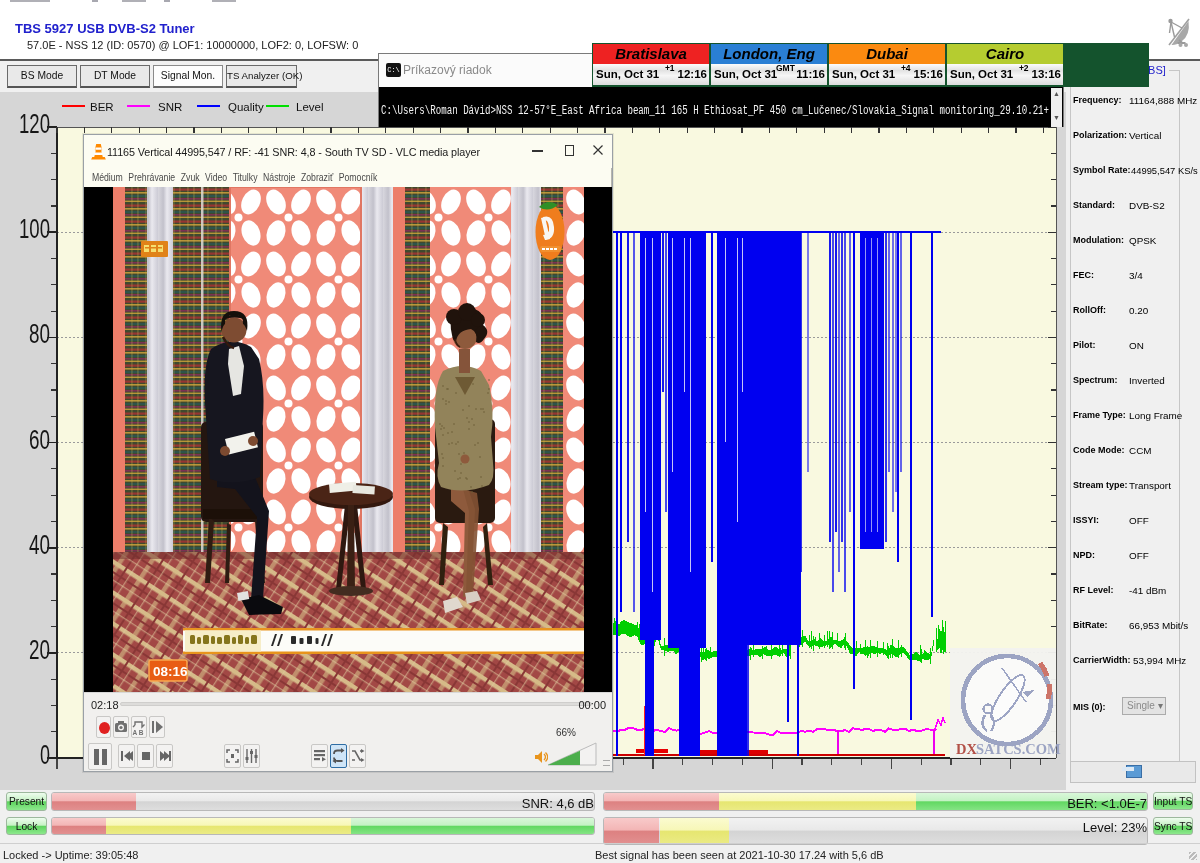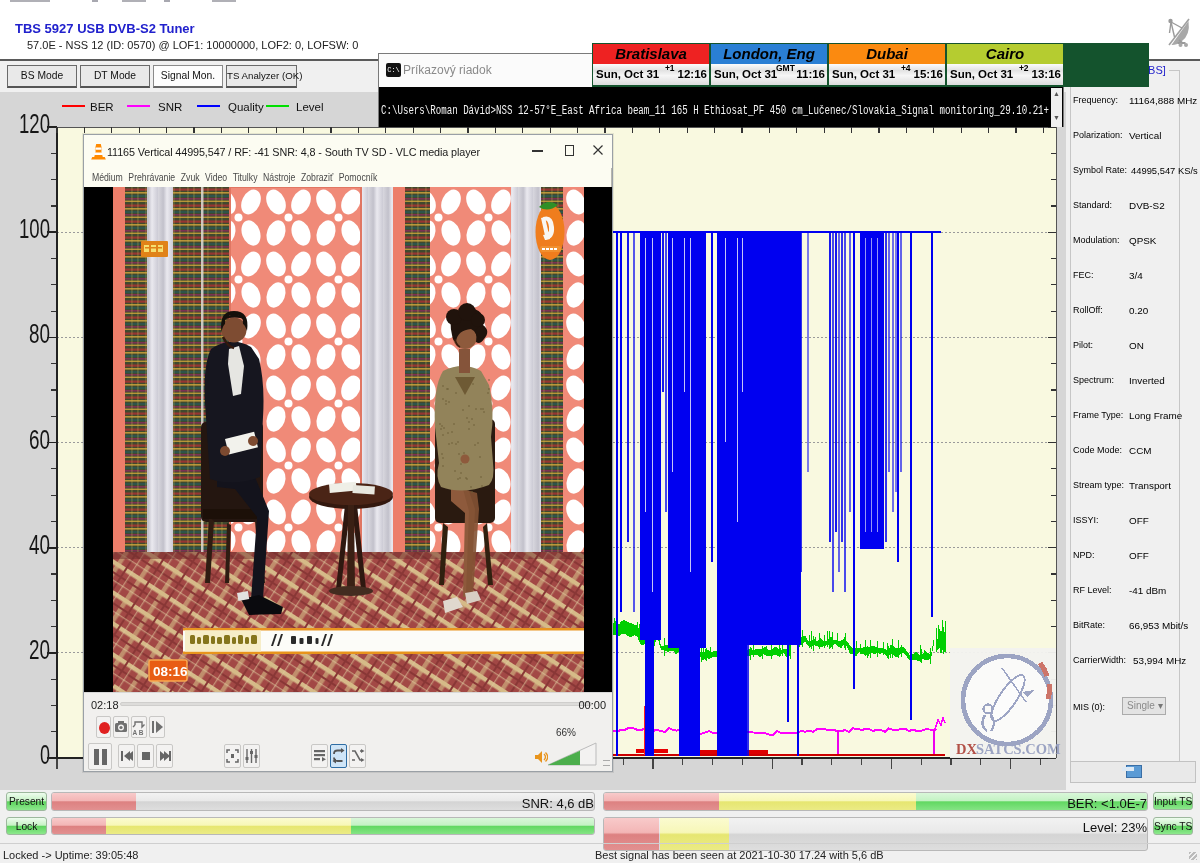--- a/index.html
+++ b/index.html
@@ -18,21 +18,21 @@
 .seg.yel{background:linear-gradient(#fbfbd0 0%,#f7f7b8 45%,#e6e671 52%,#ebeb85 100%)}
 .seg.grn{background:linear-gradient(#d9f7d9 0%,#c4f2c4 45%,#62d862 52%,#84e484 100%)}
 .bartxt{position:absolute;width:100%;top:3px;text-align:right;font-size:13px;color:#111}
 .statusline{left:0;top:843px;width:1200px;height:1px;background:#cfcfcf}
 .statustxt{font-size:11px;color:#222}
 
 .rpanel{left:1066px;top:61px;width:134px;height:729px;background:#f0f0f0}
 .gbox{position:absolute;left:4px;top:9px;width:110px;height:700px;border:1px solid #c6c6c6}
 .gboxlbl{position:absolute;left:6px;top:-7px;background:#f0f0f0;padding:0 3px;font-size:11px;color:#2222cc}
 .trow{position:absolute;left:7px;width:130px;font-size:9px;color:#000;white-space:nowrap}
-.trow b{font-weight:normal}
+.trow b{font-weight:bold}
 .trow .val{position:absolute;left:57px;font-weight:normal;white-space:nowrap;font-size:9.9px}
 
 .cmd{left:378px;top:53px;width:686px;height:74px;border:1px solid #7a7a7a;border-bottom:none;background:#000}
 .cmdtitle{position:absolute;left:0;top:0;width:684px;height:33px;background:#fbfbfb}
 .cmdtitle span{position:absolute;left:24px;top:9px;font-size:12px;color:#8a8a8a}
 .cmdicon{position:absolute;left:7px;top:9px;width:15px;height:14px;background:#111;border-radius:2px;color:#fff;font-size:7px;line-height:14px;text-align:center;font-family:"Liberation Mono",monospace}
 .cmdtext{position:absolute;left:2px;top:50px;color:#f4f4f4;font-family:"Liberation Mono",monospace;font-size:12.5px;white-space:nowrap;transform:scaleX(0.73);transform-origin:0 0}
 .cmdsb{position:absolute;right:1px;top:34px;width:11px;height:39px;background:#efefef;color:#555;font-size:7px;text-align:center}
 
 .clocks{left:592px;top:43px;width:557px;height:44px;background:#14532d}
@@ -442,21 +442,21 @@
  <div class="seg red" style="left:0;width:54px"></div>
     <div class="seg yel" style="left:54px;width:245px"></div>
     <div class="seg grn" style="left:299px;width:245px"></div>
   </div>
 <div class="abs pbar" style="left:603px;top:792px;width:545px;height:19px">
  <div class="seg red" style="left:0;width:115px"></div>
     <div class="seg yel" style="left:115px;width:197px"></div>
     <div class="seg grn" style="left:312px;width:233px"></div>
     <div class="bartxt">BER: &lt;1.0E-7</div>
   </div>
-<div class="abs pbar" style="left:603px;top:817px;width:545px;height:34px">
+<div class="abs pbar" style="left:603px;top:817px;width:545px;height:28px">
  <div class="seg red" style="left:0;width:55px"></div>
     <div class="seg yel" style="left:56px;width:69px"></div>
     <div class="bartxt" style="top:2px">Level: 23%</div>
   </div>
 <div class="abs gbtn" style="left:1153px;top:792px;width:40px;height:18px;line-height:18px">Input TS</div>
 <div class="abs gbtn" style="left:1153px;top:817px;width:40px;height:18px;line-height:17px">Sync TS</div>
 <div class="abs statusline"></div>
 <div class="abs statustxt" style="left:3px;top:849px">Locked -&gt; Uptime: 39:05:48</div>
 <div class="abs statustxt" style="left:595px;top:849px">Best signal has been seen at 2021-10-30 17.24 with 5,6 dB</div>
 <div class="abs" style="right:3px;bottom:3px;width:8px;height:8px;background:repeating-linear-gradient(135deg,#bbb 0 1.5px,transparent 1.5px 3.5px)"></div>

